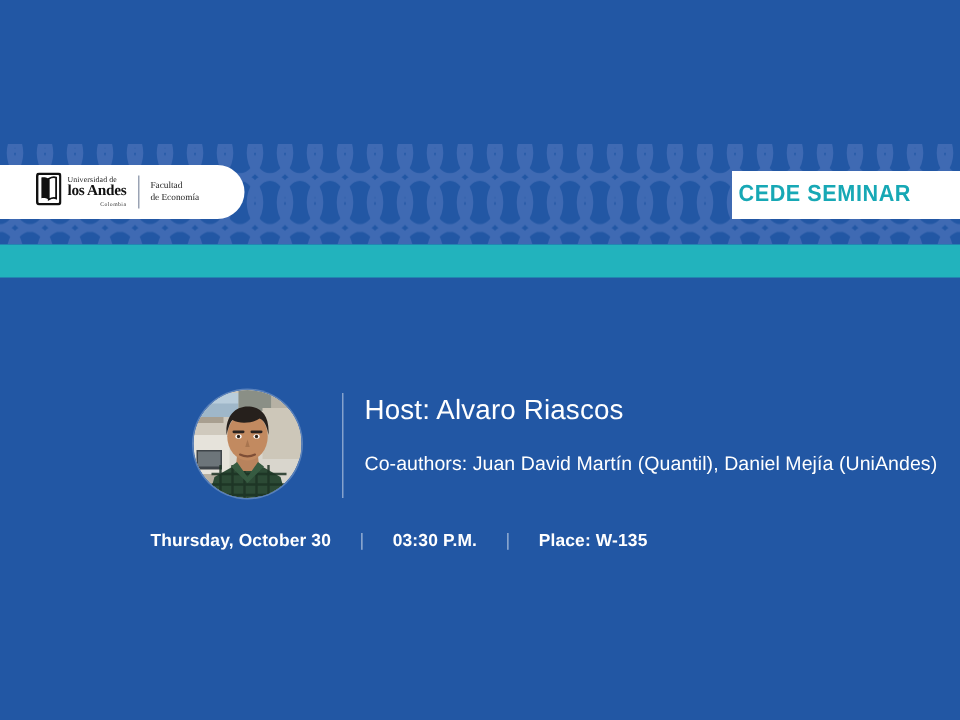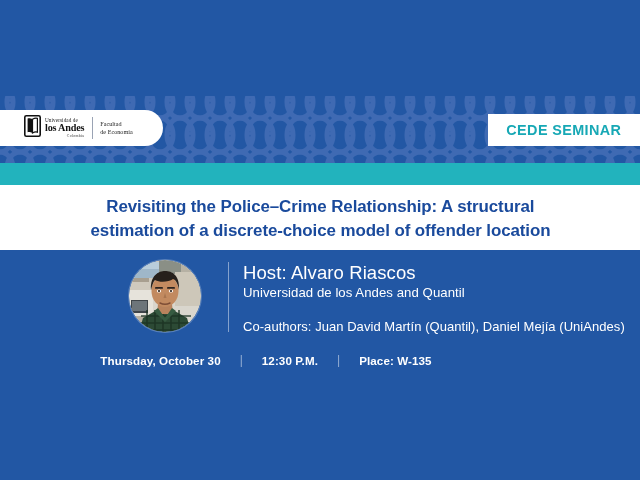--- a/index.html
+++ b/index.html
@@ -72,21 +72,21 @@
     font-family:"Liberation Serif", serif;
   }
   .faculty-words span { font-size:6.2px; color:#1c1c1c; }
 
   
   .cede-box {
     position:absolute;
     left:488px; top:114px;
     width:152px; height:32px;
     background:#ffffff;
-    display:flex; align-items:center; justify-content:center;
+    display:flex; align-items:center; 
     z-index:5;
   }
   .cede-text {
     color:#17a8b5;
     font-weight:bold;
     font-size:15.5px;
     letter-spacing:0.4px;
     transform:scaleX(0.93);
     font-family:"Liberation Sans", sans-serif;
   }
@@ -247,24 +247,20 @@
       </span>
     </div>
   </div>
 
   <div class="cede-box">
     <span class="cede-text">CEDE SEMINAR</span>
   </div>
 
   <div class="teal-strip"></div>
 
-  <div class="title-band">
-    <div class="title-line">Revisiting the Police–Crime Relationship: A structural</div>
-    <div class="title-line">estimation of a discrete-choice model of offender location</div>
-  </div>
 
   <div class="host-block">
 
     <div class="avatar">
       <svg width="72" height="72" viewBox="0 0 72 72" xmlns="http://www.w3.org/2000/svg">
         <defs>
           <clipPath id="circ">
               <circle cx="36" cy="36" r="36"></circle>
             </clipPath>
         </defs>
@@ -316,26 +312,25 @@
           <path d="M36 33 L34.5 38 L37.5 38 Z" fill="#a8754f"></path>
           <path d="M31 43 Q36 45.5 41 43" stroke="#7e4e36" stroke-width="1.4" fill="none" stroke-linecap="round"></path>
         </g>
       </svg>
     </div>
 
     <div class="host-divider"></div>
 
     <div class="host-text">
       <div class="host-name">Host: Alvaro Riascos</div>
-      <div class="host-affil">Universidad de los Andes and Quantil</div>
       <div class="coauthors">Co-authors: Juan David Martín (Quantil), Daniel Mejía (UniAndes)</div>
     </div>
   </div>
 
   <div class="details">
     <span class="item">Thursday, October 30</span>
     <span class="sep">|</span>
-    <span class="item">12:30 P.M.</span>
+    <span class="item">03:30 P.M.</span>
     <span class="sep">|</span>
     <span class="item">Place: W-135</span>
   </div>
 
 </div>
 
 </body></html>

